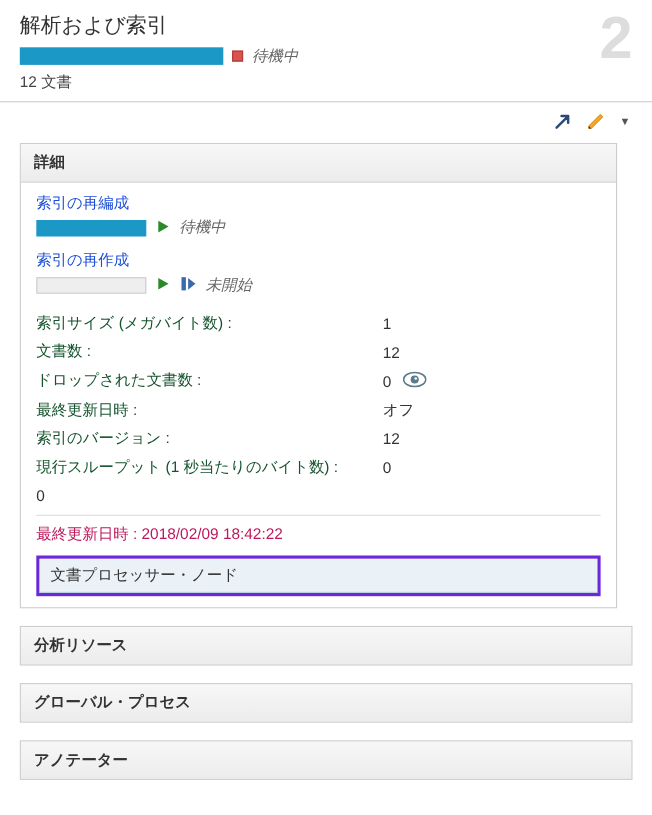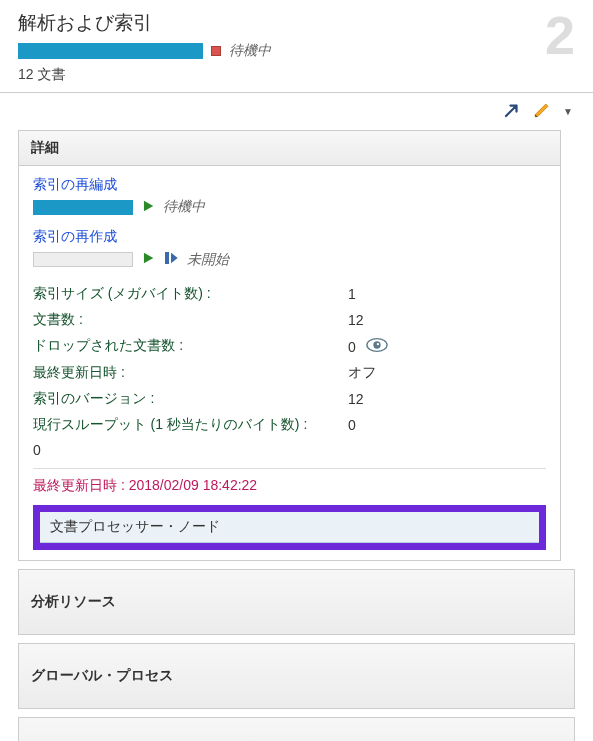--- a/index.html
+++ b/index.html
@@ -104,39 +104,39 @@
     gap: 10px;
   }
   .eye-icon { color: #5c7b8a; }
   .last-update {
     border-top: 1px solid #ddd;
     margin-top: 6px;
     padding-top: 8px;
     color: #be185d;
   }
   .node-box {
-    border: 7px solid #6d28d9;
+    border: 3px solid #6d28d9;
     margin-top: 10px;
   }
   .node-header {
     background: #eaf1f7;
     padding: 6px 10px;
     font-size: 14px;
     color: #333;
     border-bottom: 1px solid #b8cfe0;
   }
   .node-body {
     padding: 8px 14px;
   }
   .node-name { font-size: 14px; color: #333; margin-bottom: 4px; }
   .collapsed-panel {
-    margin: 0 18px 8px 18px;
+    margin: 16px 18px 8px 18px;
     border: 1px solid #ccc;
     background: linear-gradient(#f7f7f7, #ececec);
-    padding: 23px 12px;
+    padding: 8px 12px;
     font-weight: bold;
     font-size: 14px;
     color: #333;
   }
   .caret-down {
     font-size: 10px;
     color: #555;
   }
 </style>
 </head>

